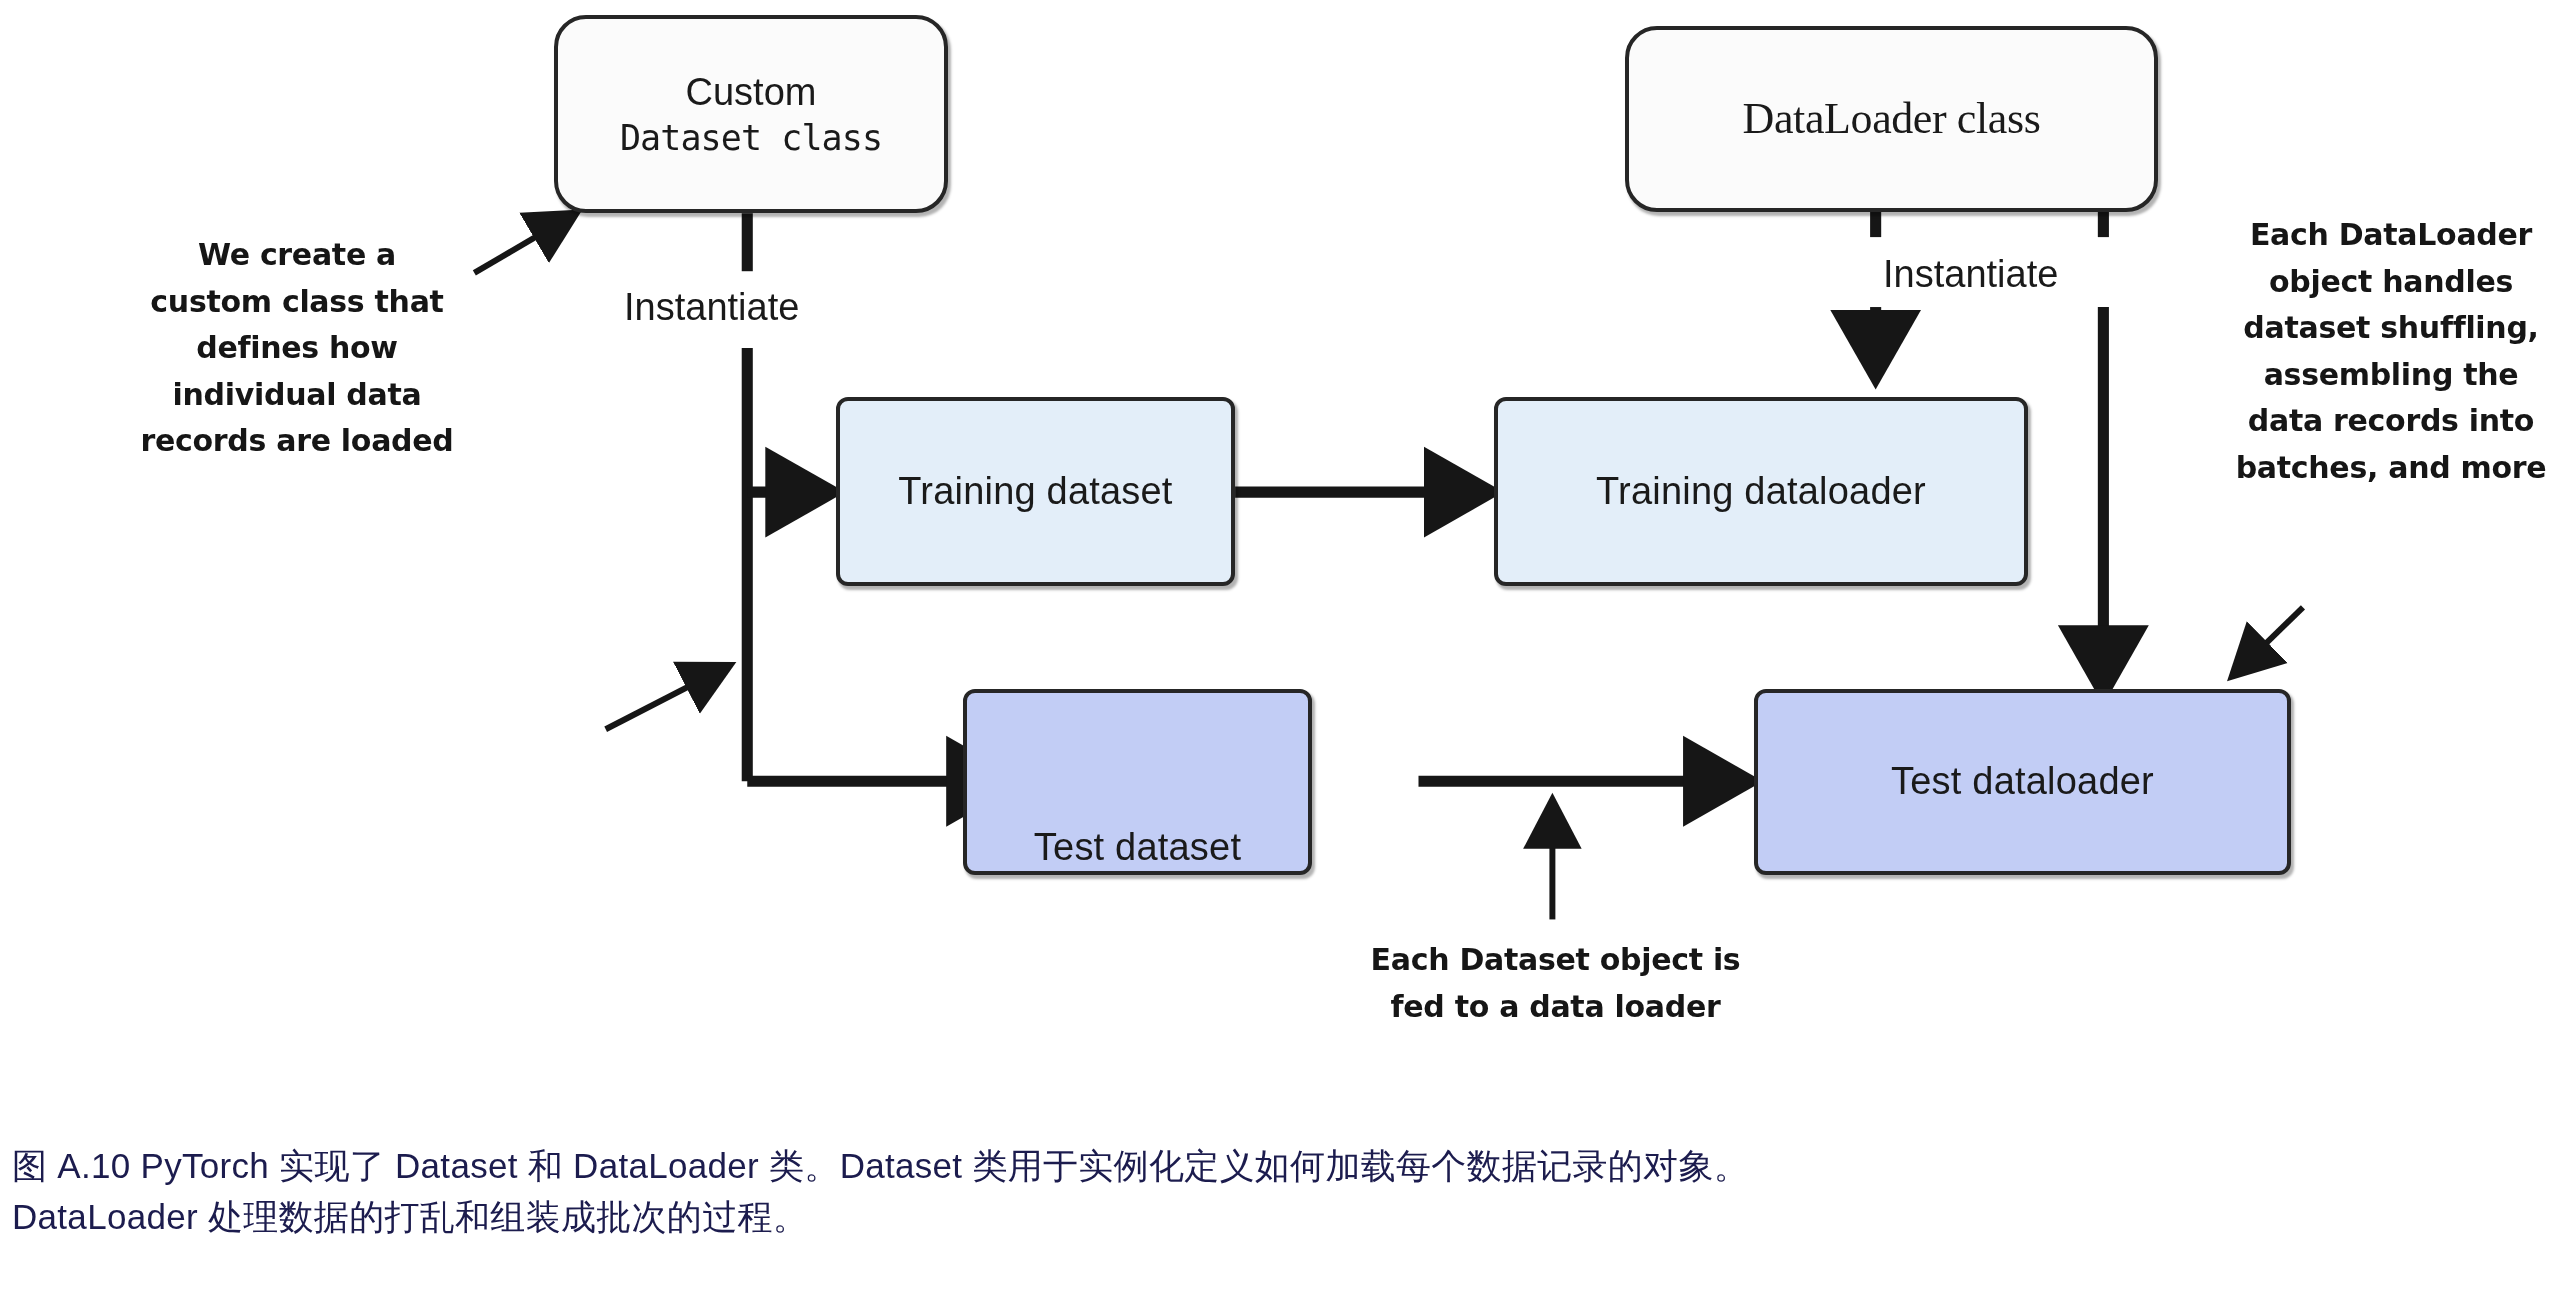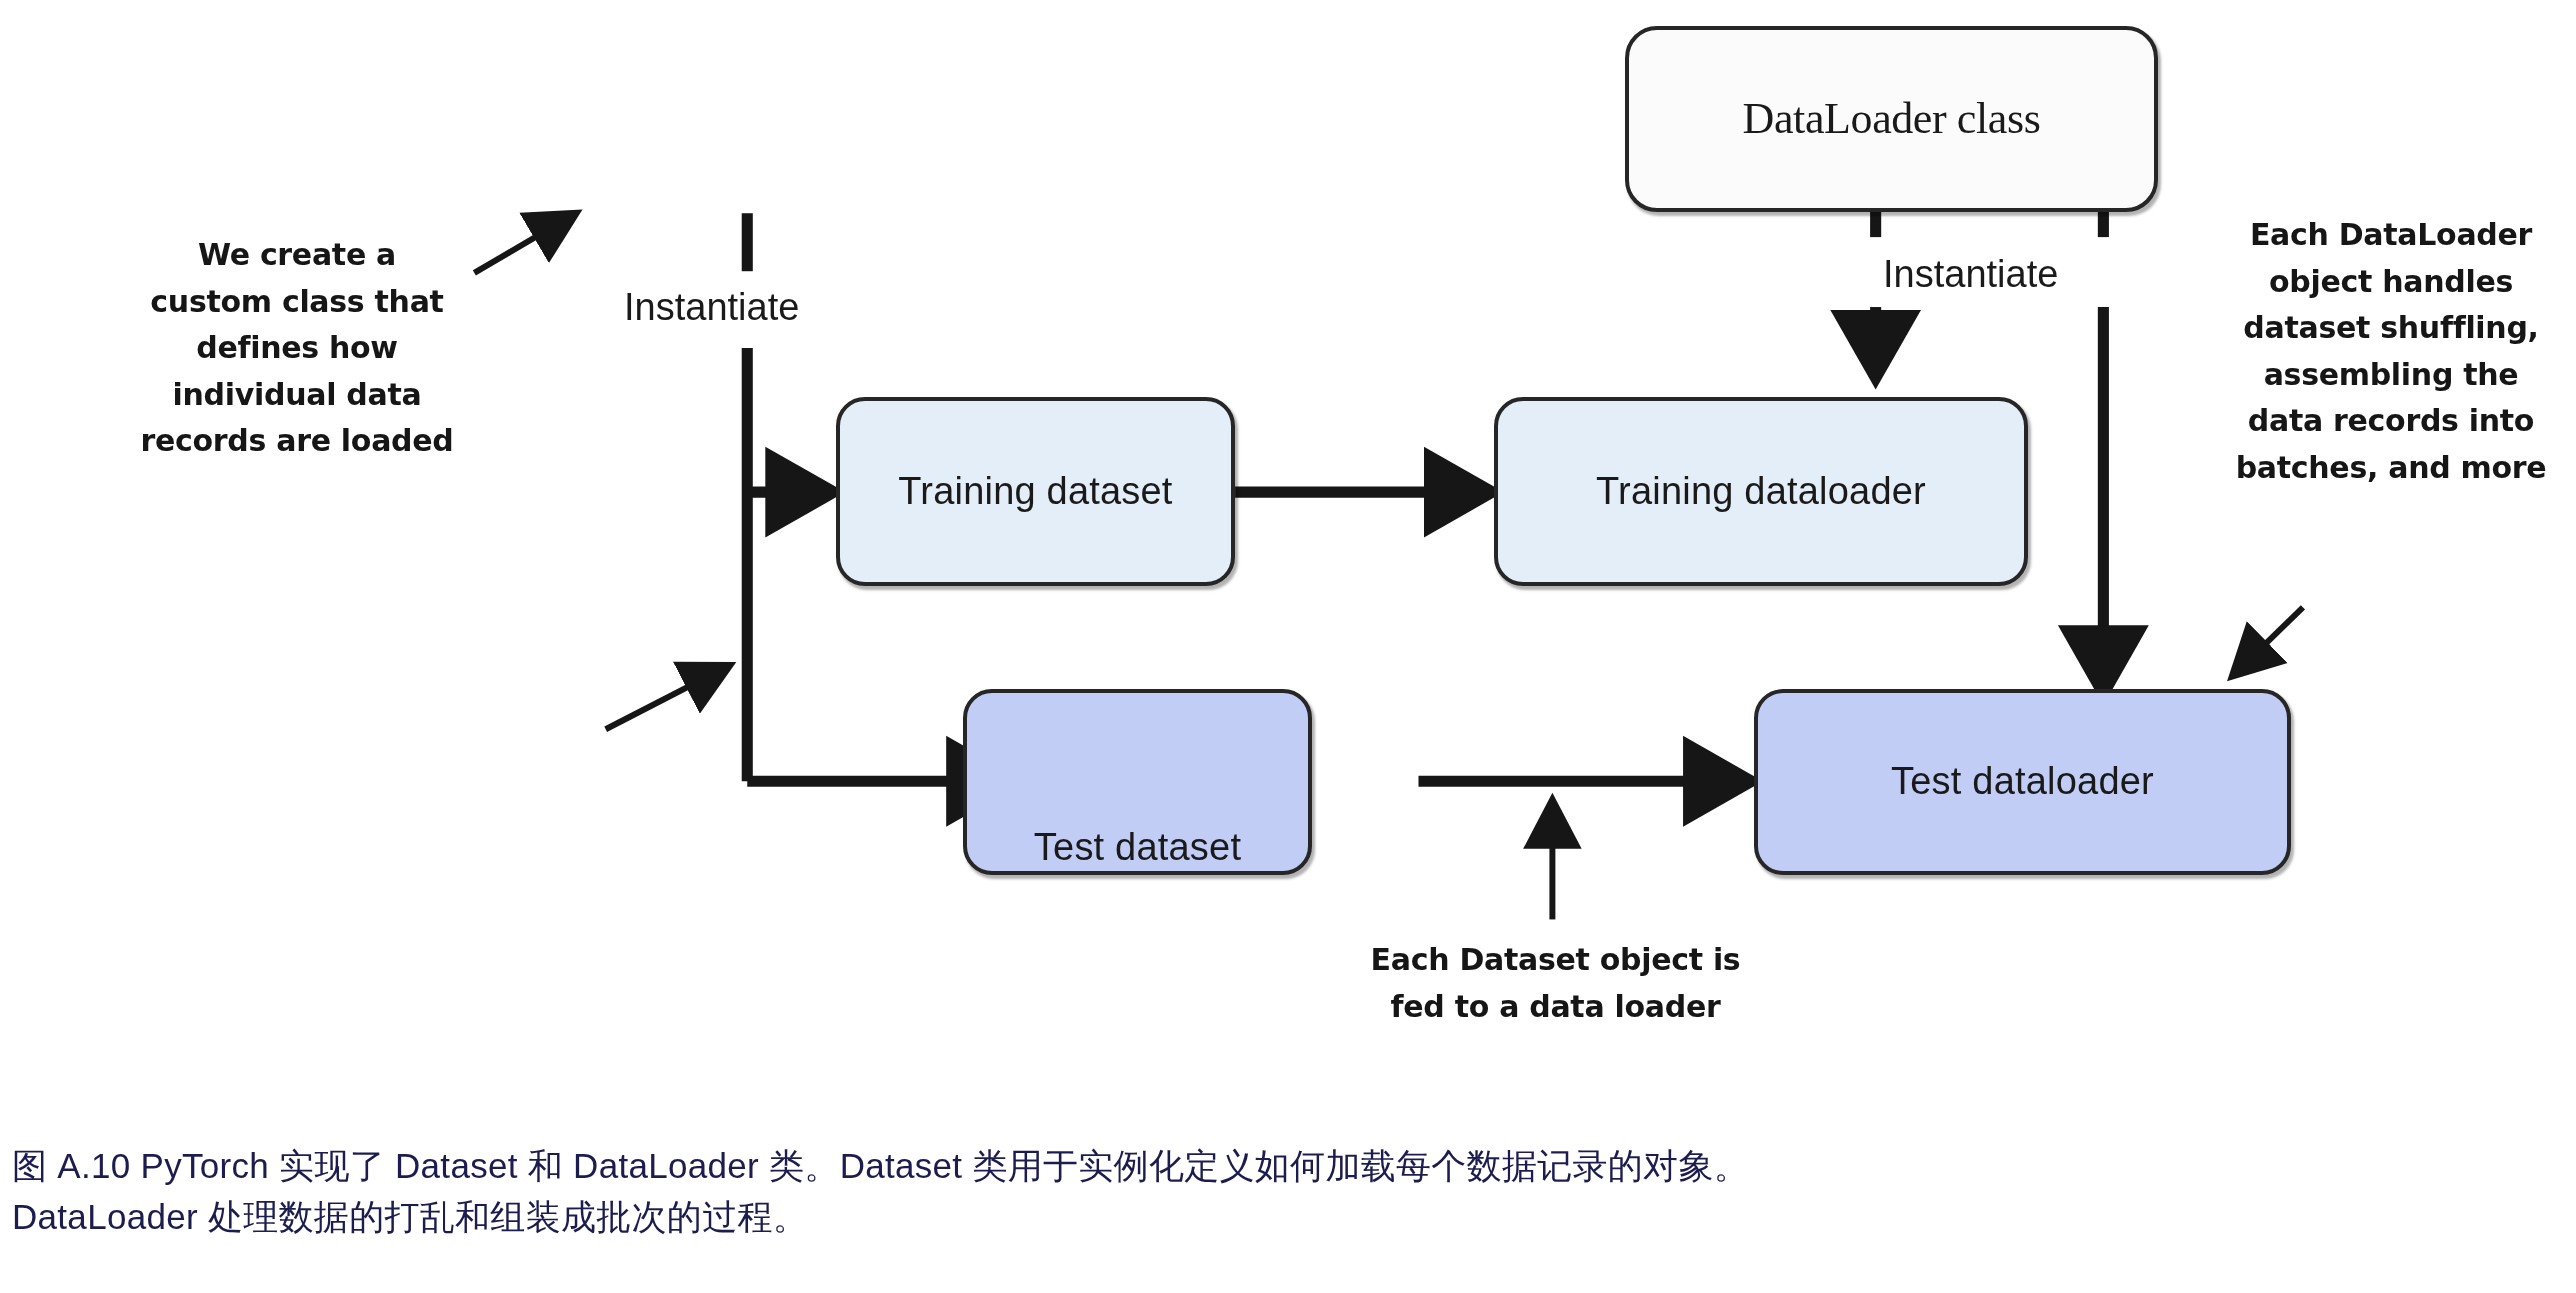--- a/index.html
+++ b/index.html
@@ -30,21 +30,21 @@
     width: 2576px;
     height: 1293px;
     pointer-events: none;
   }
 
   
   .node {
     position: absolute;
     box-sizing: border-box;
     border: 4.3px solid #262626;
-    border-radius: 29px;
+    border-radius: 12px;
     display: flex;
     align-items: center;
     justify-content: center;
     text-align: center;
     color: #1a1a1a;
     box-shadow: 2.6px 3.4px 2.6px rgba(0,0,0,0.30);
   }
 
   .node-class {
     background: #fbfbfb;
@@ -157,20 +157,26 @@
 
     <path d="M 556,320 L 672,252" stroke="#161616" stroke-width="7" fill="none" marker-end="url(#ahThin)"></path>
 
     <path d="M 710,855 L 852,782" stroke="#161616" stroke-width="7" fill="none" marker-end="url(#ahThin)"></path>
 
     <path d="M 1820,1078 L 1820,942" stroke="#161616" stroke-width="7" fill="none" marker-end="url(#ahThin)"></path>
 
     <path d="M 2700,712 L 2620,790" stroke="#161616" stroke-width="7" fill="none" marker-end="url(#ahThin)"></path>
   </svg>
 
+  <div class="node node-class" style="left:554px; top:15.4px; width:394px; height:198px;">
+    <div class="label-stack">
+      <span class="line1">Custom</span>
+      <span class="line2">Dataset class</span>
+    </div>
+  </div>
 
   <div class="node node-class" style="left:1625px; top:25.6px; width:533px; height:186px;">
     <span class="node-label mono-label">DataLoader class</span>
   </div>
 
   <div class="node node-light" style="left:836px; top:397px; width:399px; height:189px;">
     <span class="node-label">Training dataset</span>
   </div>
 
   <div class="node node-light" style="left:1494px; top:397px; width:534px; height:189px;">

